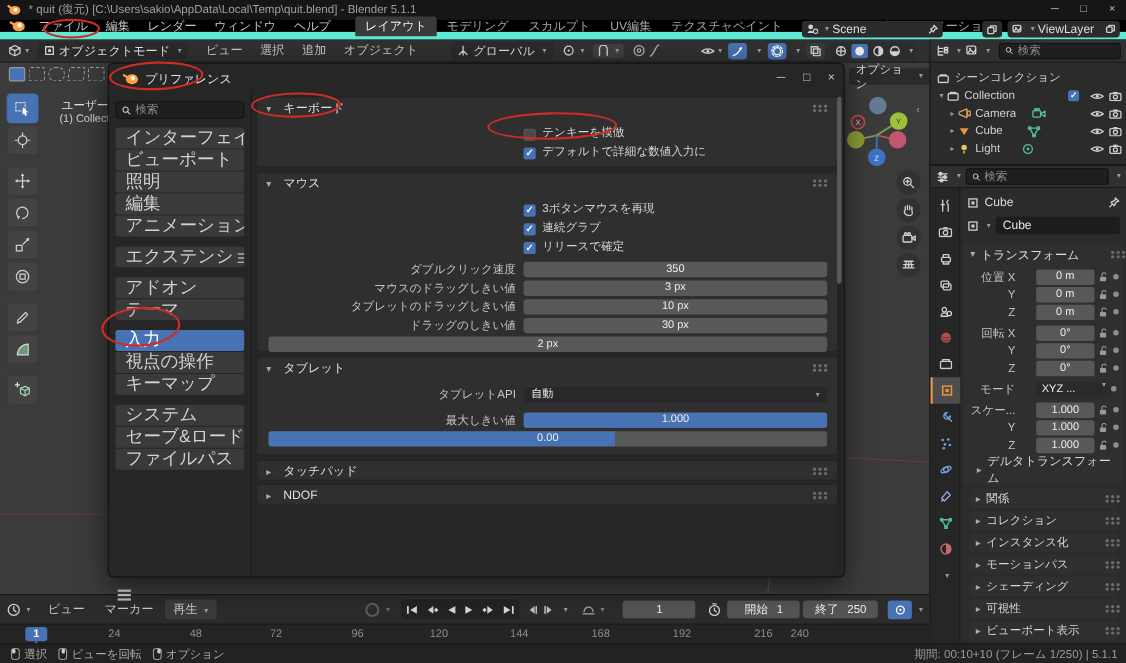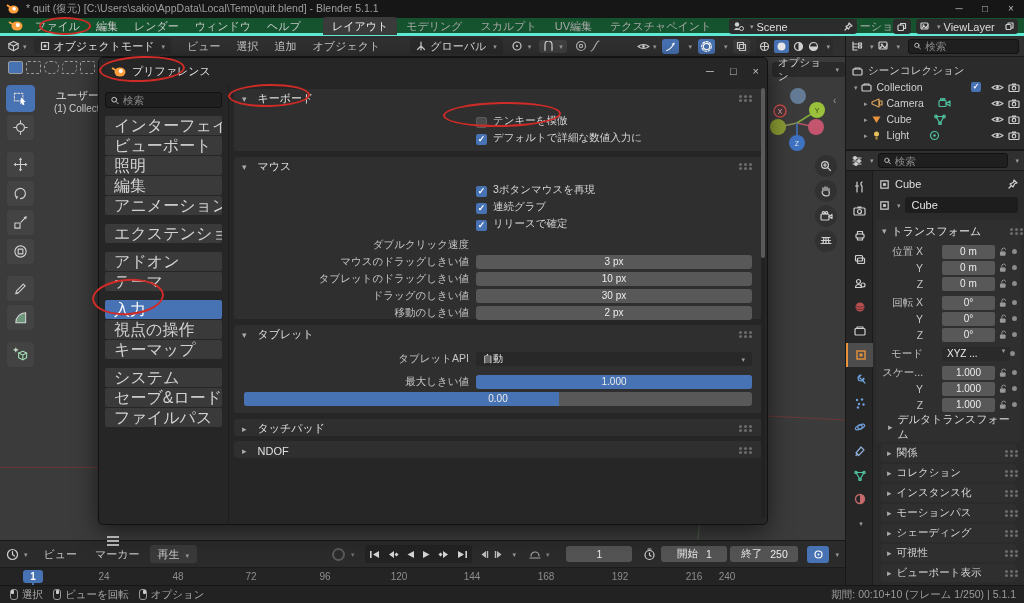--- a/index.html
+++ b/index.html
@@ -8,21 +8,21 @@
 .abs{position:absolute}
 .flex{display:flex;align-items:center}
 .chev{font-size:7px;color:#9a9a9a;margin-left:3px;line-height:1}
 .chev-lg{font-size:9px;color:#aaa;margin-right:5px}
 svg{display:block}
 svg.i{stroke:#cfcfcf;fill:none;stroke-width:1.2;stroke-linecap:round;stroke-linejoin:round}
 
 
 .titlebar{left:0;top:0;width:1024px;height:18px;background:#161616;color:#9f9f9f;font-size:10.5px}
 .winbtn{width:26px;height:18px;text-align:center;line-height:18px;color:#bbb;font-size:10px}
-.menubar{left:0;top:18px;width:1024px;height:18px;background:#14532d;border-bottom:3px solid #5eead4}
+.menubar{left:0;top:18px;width:1024px;height:18px;background:#000000;border-bottom:7px solid #5eead4}
 .menu-item{padding:0 8px;color:#c8c8c8;height:18px;line-height:18px}
 .ws-tab{padding:0 9px;height:18px;line-height:18px;color:#a8a8a8;white-space:nowrap}
 .ws-tab.active{background:#3a3a3a;color:#efefef;border-radius:3px 3px 0 0}
 .chip{background:#2c2c2c;border-radius:3px;height:15px;display:flex;align-items:center;padding:0 4px;gap:3px}
 .hdr-row{left:0;top:36px;width:845px;height:21px;background:#303030;border-bottom:1px solid #191919;display:flex;align-items:center}
 .pill{background:#2a2a2a;border-radius:3px;height:16px;display:flex;align-items:center;padding:0 6px;gap:4px}
 
 
 .viewport{left:0;top:57px;width:845px;height:483px;background:#3b3b3b;overflow:hidden}
 .toolbtn{width:29px;height:27px;background:#434343;border-radius:4px;display:flex;align-items:center;justify-content:center;margin-bottom:2px;border:1px solid #3a3a3a}
@@ -461,35 +461,35 @@
       <span class="cblabel">連続グラブ</span>
     </div>
     <div class="prow">
       <div class="plabel"></div>
         <div class="cb on">✓</div>
       <span class="cblabel">リリースで確定</span>
     </div>
     <div style="height:4px"></div>
     <div class="prow">
       <div class="plabel">ダブルクリック速度</div>
+      <div class="pfield">350</div>
     </div>
     <div class="prow">
       <div class="plabel">マウスのドラッグしきい値</div>
       <div class="pfield">3 px</div>
     </div>
     <div class="prow">
       <div class="plabel">タブレットのドラッグしきい値</div>
       <div class="pfield">10 px</div>
     </div>
     <div class="prow">
       <div class="plabel">ドラッグのしきい値</div>
       <div class="pfield">30 px</div>
     </div>
     <div class="prow">
-      <div class="plabel">移動のしきい値</div>
       <div class="pfield">2 px</div>
     </div>
   </div>
 
   <div class="panel" style="top:266px;height:90px">
     <div class="phead">
       <span class="chev-lg">▾</span>
       <span>タブレット</span>
       <div class="dots"></div>
     </div>

